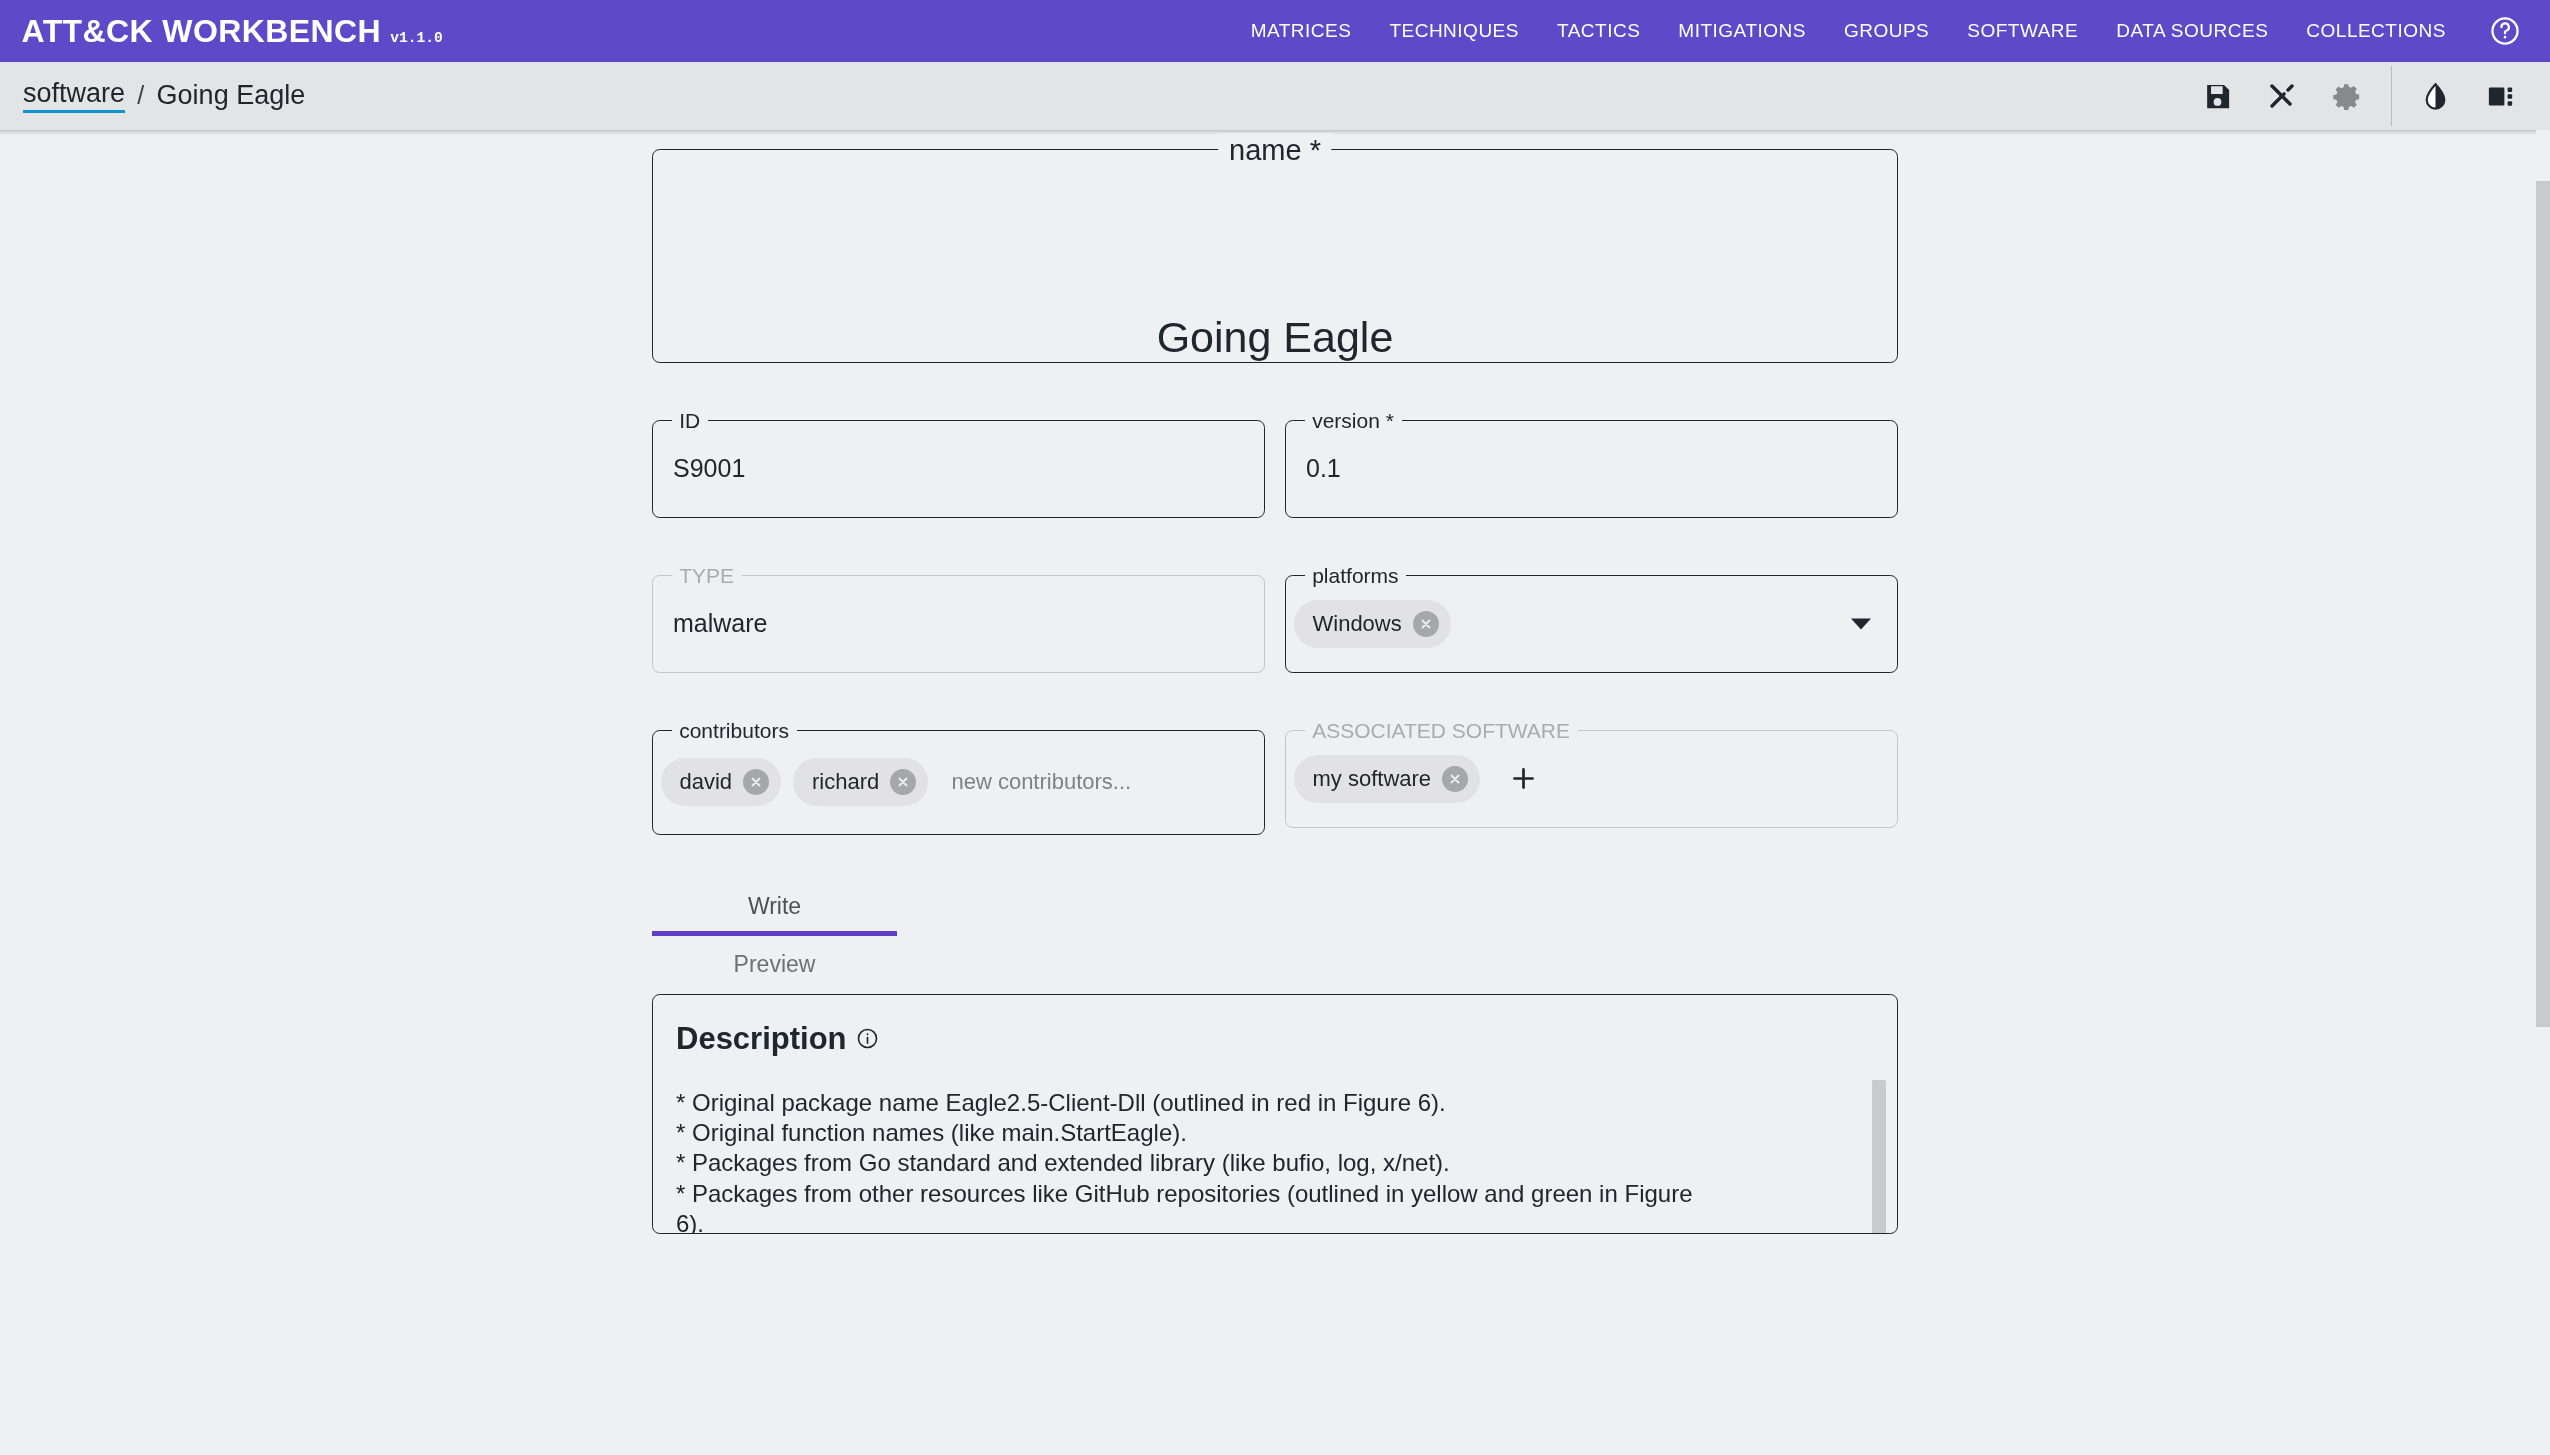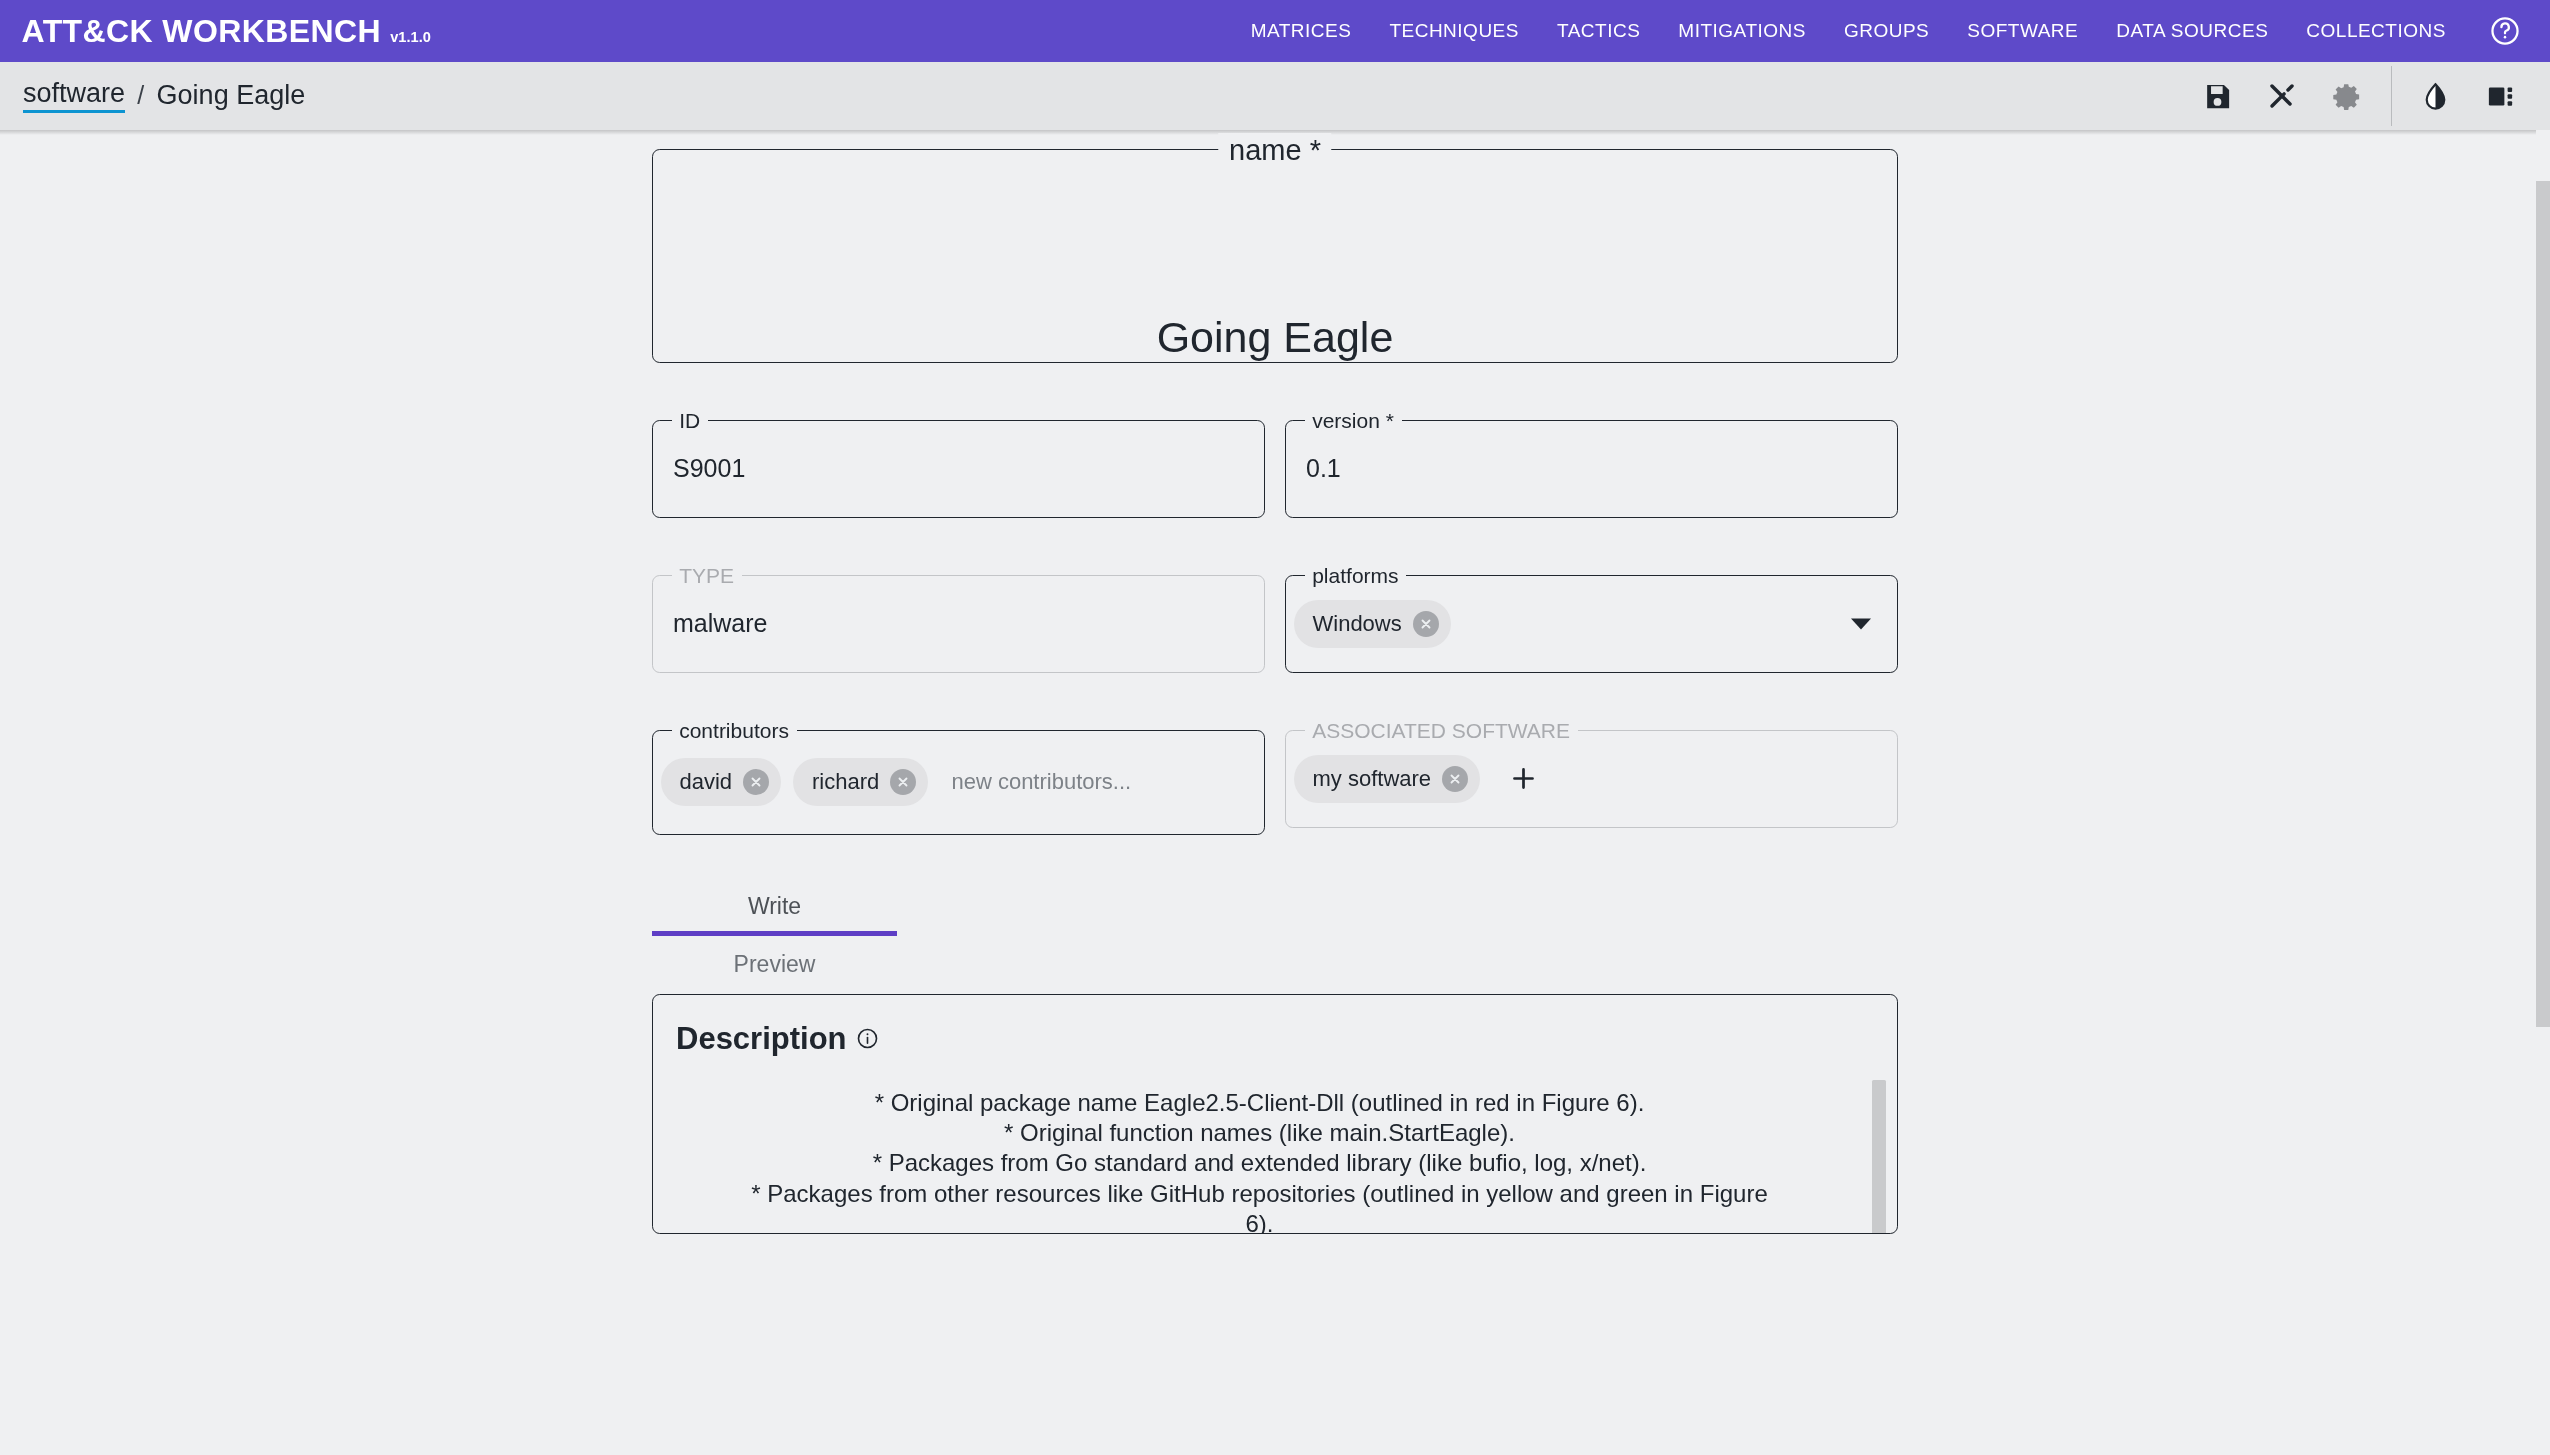--- a/index.html
+++ b/index.html
@@ -33,20 +33,21 @@
     font-weight: bold;
     letter-spacing: 0.4px;
     line-height: 1;
   }
   .brand-version {
     color: #ffffff;
     font-size: 14.6px;
     font-weight: bold;
     margin-left: 9.2px;
     line-height: 1;
+    font-family: Liberation Mono, monospace;
   }
   .nav-items {
     margin-left: auto;
     display: flex;
     align-items: center;
     gap: 38px;
     padding-right: 28px;
   }
   .nav-link {
     color: #ffffff;
@@ -293,21 +294,20 @@
   }
 
   
   .desc-box {
     border: 1.5px solid #20262e;
     border-radius: 7.7px;
     height: 240px;
     padding: 26px 23px 15.4px 23px;
     position: relative;
     overflow: hidden;
-    text-align: center;
   }
   .desc-heading {
     display: flex;
     align-items: center;
     gap: 9.2px;
     font-size: 31px;
     font-weight: bold;
     color: #20262e;
   }
   .desc-heading svg { display: block; }

